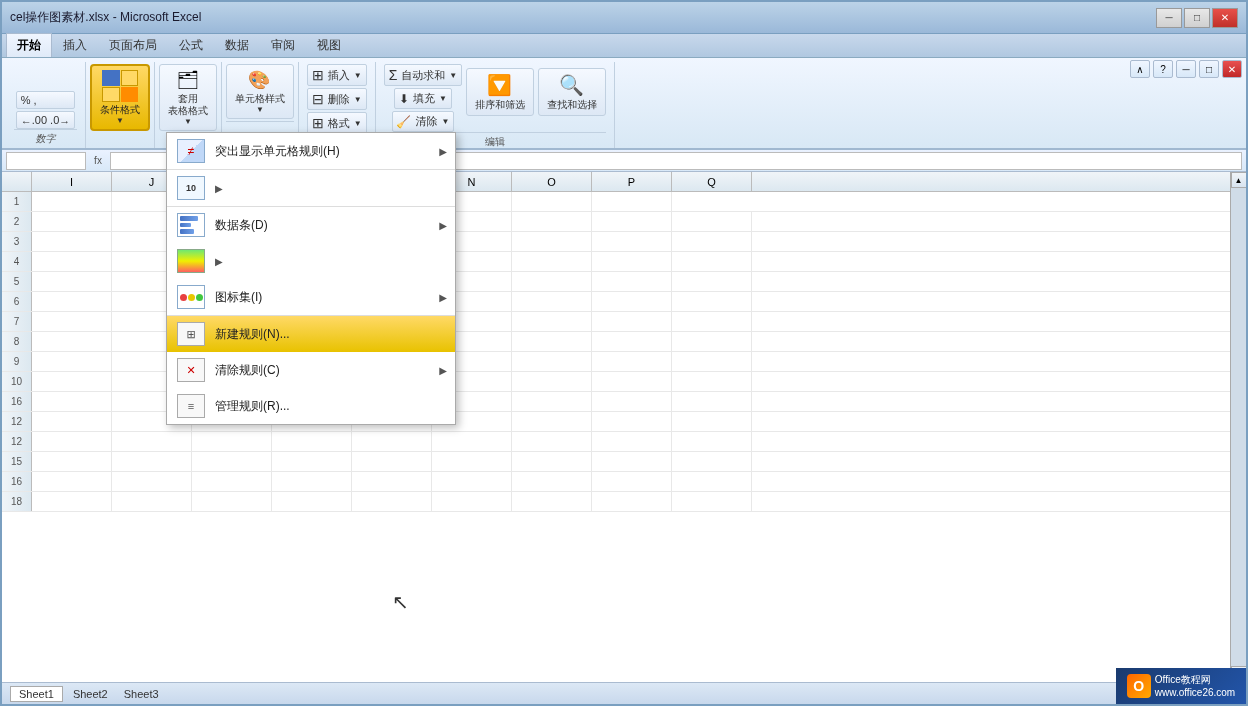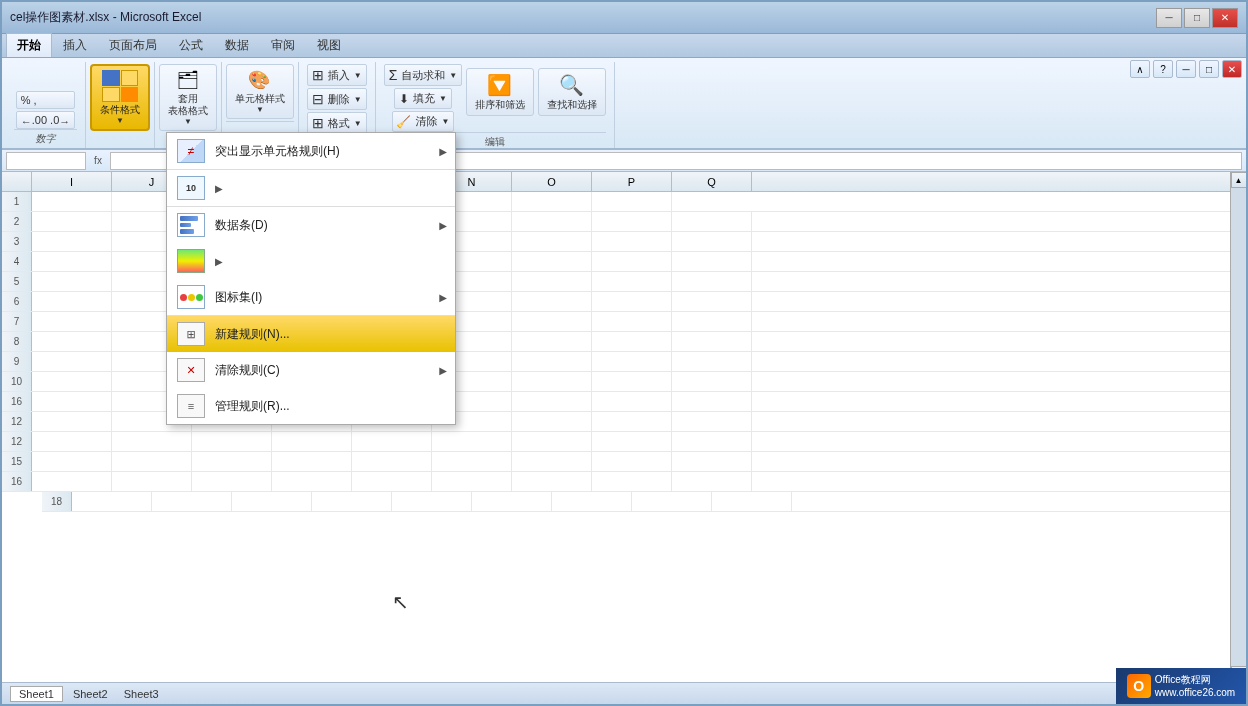--- a/index.html
+++ b/index.html
@@ -611,21 +611,21 @@
               <div style="min-width: 80px; border-right: 1px solid rgb(232, 232, 232);"></div>
               <div style="min-width: 80px; border-right: 1px solid rgb(232, 232, 232);"></div>
               <div style="min-width: 80px; border-right: 1px solid rgb(232, 232, 232);"></div>
               <div style="min-width: 80px; border-right: 1px solid rgb(232, 232, 232);"></div>
               <div style="min-width: 80px; border-right: 1px solid rgb(232, 232, 232);"></div>
               <div style="min-width: 80px; border-right: 1px solid rgb(232, 232, 232);"></div>
               <div style="min-width: 80px; border-right: 1px solid rgb(232, 232, 232);"></div>
               <div style="min-width: 80px; border-right: 1px solid rgb(232, 232, 232);"></div>
               <div style="flex: 1 1 0%;"></div>
             </div>
-            <div style="display: flex; border-bottom: 1px solid rgb(232, 232, 232); height: 20px; margin-left: 40px;">
+            <div style="display: flex; border-bottom: 1px solid rgb(232, 232, 232); height: 20px;">
               <div style="min-width: 30px; background: linear-gradient(to right, rgb(240, 244, 248), rgb(220, 232, 240)); border-right: 1px solid rgb(187, 187, 187); display: flex; align-items: center; justify-content: center; font-size: 10px; color: rgb(85, 85, 85);">18</div>
               <div style="min-width: 80px; border-right: 1px solid rgb(232, 232, 232);"></div>
               <div style="min-width: 80px; border-right: 1px solid rgb(232, 232, 232);"></div>
               <div style="min-width: 80px; border-right: 1px solid rgb(232, 232, 232);"></div>
               <div style="min-width: 80px; border-right: 1px solid rgb(232, 232, 232);"></div>
               <div style="min-width: 80px; border-right: 1px solid rgb(232, 232, 232);"></div>
               <div style="min-width: 80px; border-right: 1px solid rgb(232, 232, 232);"></div>
               <div style="min-width: 80px; border-right: 1px solid rgb(232, 232, 232);"></div>
               <div style="min-width: 80px; border-right: 1px solid rgb(232, 232, 232);"></div>
               <div style="min-width: 80px; border-right: 1px solid rgb(232, 232, 232);"></div>

